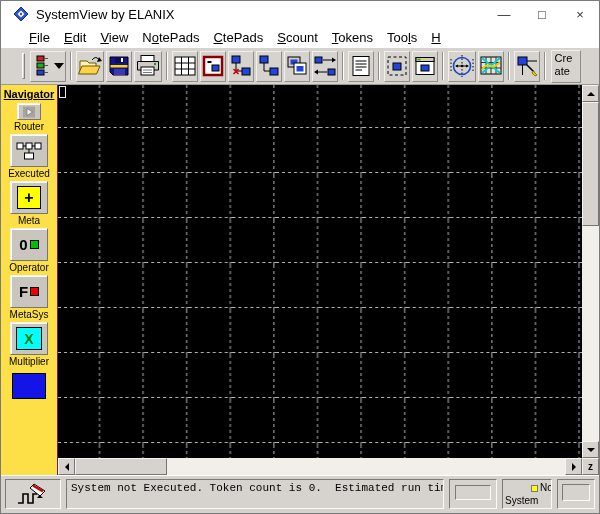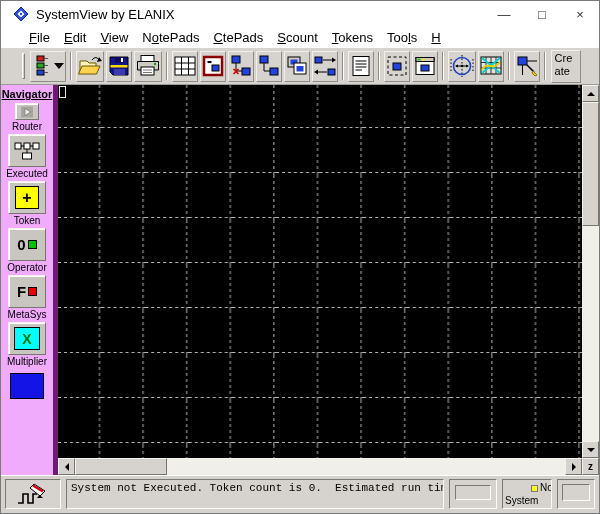--- a/index.html
+++ b/index.html
@@ -21,21 +21,21 @@
   
   .toolbar { height:38px; background:#d6d3ce; border-top:1px solid #fff; border-bottom:1px solid #9a9a9a; display:flex; align-items:center; padding:2px 18px; flex:0 0 auto; }
   .tb-handle { width:3px; height:26px; border:1px solid; border-color:#fff #808080 #808080 #fff; margin:0 4px 0 3px; }
   .tb-btn { width:31px; height:31px; display:flex; align-items:center; justify-content:center; background:#d6d3ce; border:1px solid; border-color:#f0efec #8f8d88 #8f8d88 #f0efec; margin:0 1px; }
   .tb-btn.wide { width:44px; }
   .tb-sep { width:2px; height:28px; border-left:1px solid #8f8d88; border-right:1px solid #fff; margin:0 3px; }
   .create-btn { width:46px; height:33px; font-size:11px; line-height:1.25; text-align:left; padding:1px 3px; background:#d6d3ce; border:1px solid; border-color:#f0efec #8f8d88 #8f8d88 #f0efec; overflow:hidden; white-space:normal; word-break:break-word; margin-left:2px; }
 
   
   .main { flex:1 1 auto; display:flex; min-height:0; }
-  .nav { width:57px; flex:0 0 57px; background:#f0abfc; border-right:5px solid #701a75; display:flex; flex-direction:column; align-items:center; padding-top:3px; overflow:hidden; }
+  .nav { width:57px; flex:0 0 57px; background:#fde047; border-right:1px solid #701a75; display:flex; flex-direction:column; align-items:center; padding-top:3px; overflow:hidden; }
   .nav-title { font-size:11px; font-weight:bold; text-decoration:underline; margin-bottom:3px; }
   .nav-item { display:flex; flex-direction:column; align-items:center; margin-bottom:2px; }
   .nav-btn { width:38px; height:33px; background:#c9c6c0; border:1px solid; border-color:#f4f3f0 #77756f #77756f #f4f3f0; box-shadow:inset 1px 1px 0 #fff; display:flex; align-items:center; justify-content:center; }
   .nav-btn.small { width:24px; height:17px; }
   .nav-label { font-size:10px; margin-top:1px; color:#000; white-space:nowrap; }
   .tok { display:flex; align-items:center; justify-content:center; border:1px solid #000; }
   .tok-src { width:28px; height:23px; background:#ff00ff; }
   .tok-add { width:24px; height:23px; background:#ffff00; font-weight:bold; font-size:16px; }
   .tok-mul { width:26px; height:23px; background:#00ffff; font-weight:bold; font-size:14px; color:#007a00; }
   .tok-op0 { font-weight:bold; font-size:15px; display:flex; align-items:center; }
@@ -300,21 +300,21 @@
             <rect x="9.5" y="13" width="9" height="6" fill="#fff" stroke="#000"></rect>
           </svg>
         </div>
         <div class="nav-label">Executed</div>
       </div>
 
       <div class="nav-item">
         <div class="nav-btn">
           <div class="tok tok-add">+</div>
         </div>
-        <div class="nav-label">Token</div>
+        <div class="nav-label">Meta</div>
       </div>
 
 
       <div class="nav-item">
         <div class="nav-btn">
           <span class="tok-op0">
             <span>0</span>
             <span class="mini-sq" style="background:#00c000;"></span>
           </span>
         </div>

